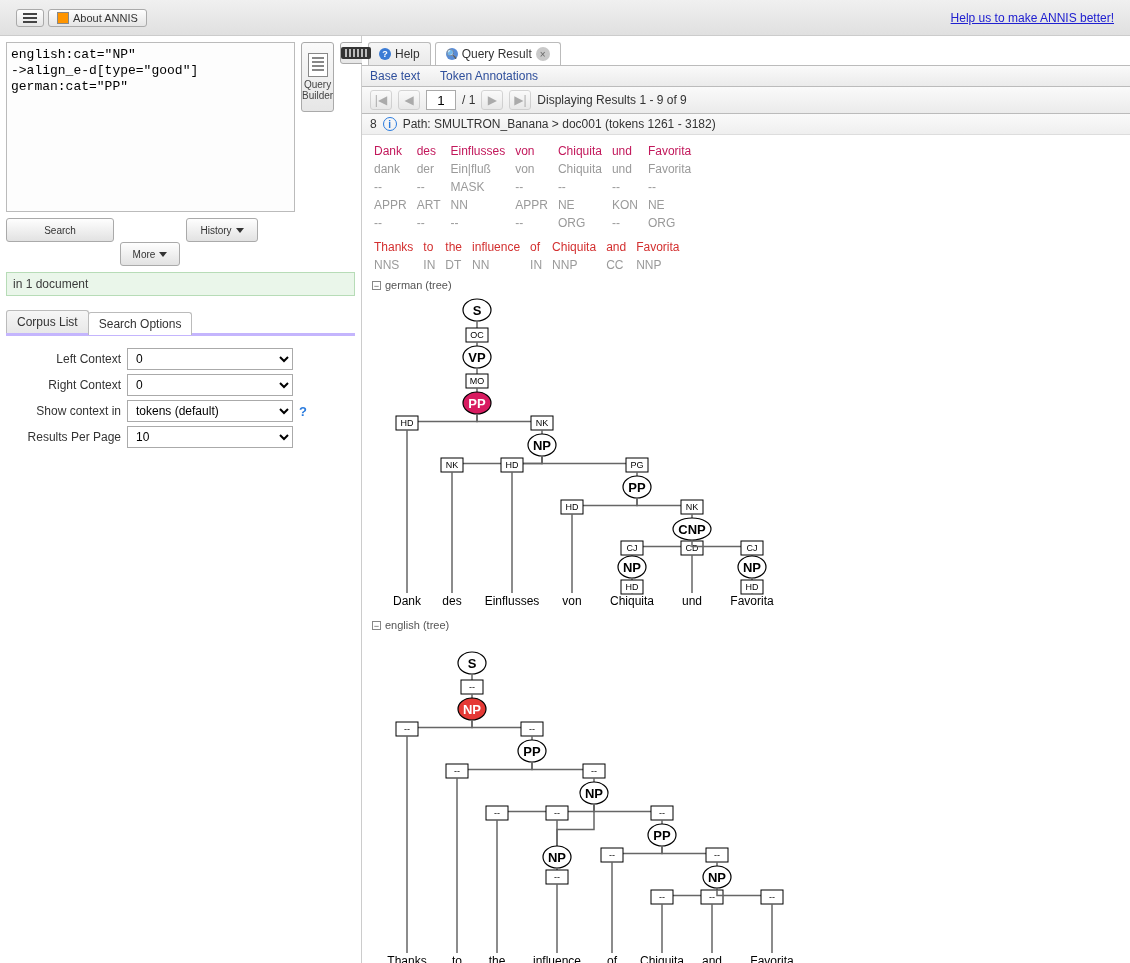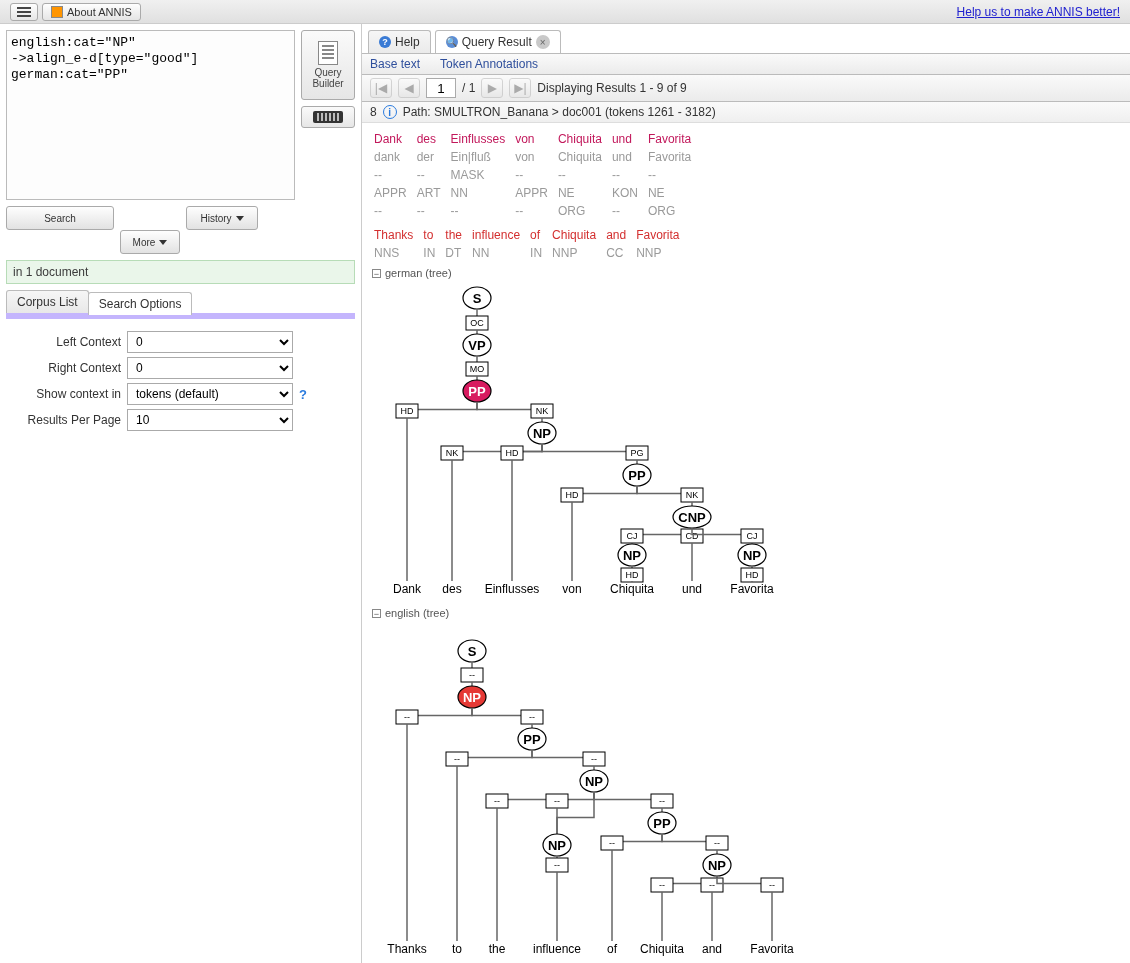--- a/index.html
+++ b/index.html
@@ -1,47 +1,47 @@
 <!DOCTYPE html>
 <html><head>
 <meta charset="utf-8">
 <style>
 * { box-sizing: border-box; margin: 0; padding: 0; }
 body { font-family: Arial, sans-serif; font-size: 12px; color: #333; background: #fff; width: 1130px; height: 963px; overflow: hidden; }
-.top-bar { height: 24px; background: linear-gradient(#f0f0f0,#e0e0e0); border-bottom: 1px solid #ccc; display: flex; align-items: center; justify-content: space-between; padding: 0 10px; }
+.top-bar { height: 36px; background: linear-gradient(#f0f0f0,#e0e0e0); border-bottom: 1px solid #ccc; display: flex; align-items: center; justify-content: space-between; padding: 0 16px; }
 .top-left { display: flex; align-items: center; gap: 4px; }
 .menu-btn { width: 28px; height: 18px; background: linear-gradient(#fefefe,#e5e5e5); border: 1px solid #aaa; border-radius: 3px; display: flex; align-items: center; justify-content: center; cursor: pointer; }
 .hamburger-lines { width: 14px; height: 10px; display: flex; flex-direction: column; justify-content: space-between; }
 .hamburger-lines span { height: 2px; background: #444; }
 .about-btn { height: 18px; padding: 0 8px; background: linear-gradient(#fefefe,#e5e5e5); border: 1px solid #aaa; border-radius: 3px; display: flex; align-items: center; gap: 4px; cursor: pointer; font-size: 11px; }
 .about-btn .logo-swatch { width: 12px; height: 12px; background: #ff9500; border: 1px solid #888; }
 .help-link { color: #2020d0; text-decoration: underline; cursor: pointer; font-size: 12px; margin-left: 32px; }
 
 .main { display: flex; height: calc(100% - 24px); }
 .left-panel { width: 362px; background: #fff; border-right: 1px solid #ccc; padding: 6px; display: flex; flex-direction: column; gap: 6px; }
 .query-row { display: flex; gap: 6px; }
 .query-textarea { flex: 1; height: 170px; border: 1px solid #bbb; background: #fdfdfd; font-family: "Courier New", monospace; font-size: 13px; padding: 4px; resize: none; line-height: 16px; white-space: pre; }
-.query-side { width: 54px; display: flex; flex-direction: column; align-items: flex-start; gap: 6px; }
+.query-side { width: 54px; display: flex; align-items: flex-start; gap: 6px; }
 .query-builder { width: 54px; height: 70px; border: 1px solid #aaa; background: linear-gradient(#fafafa,#e6e6e6); border-radius: 3px; display: flex; flex-direction: column; align-items: center; justify-content: center; font-size: 10px; color: #444; cursor: pointer; }
 .query-builder .qb-icon { width: 20px; height: 24px; background: #fff; border: 1px solid #888; margin-bottom: 2px; position: relative; }
 .query-builder .qb-icon::before { content:""; position:absolute; left:3px; right:3px; top:3px; height:2px; background:#888; box-shadow: 0 4px 0 #888, 0 8px 0 #888, 0 12px 0 #888; }
 .kbd-btn { width: 54px; height: 22px; border: 1px solid #aaa; background: linear-gradient(#fafafa,#e6e6e6); border-radius: 3px; display:flex; align-items:center; justify-content:center; cursor:pointer; }
 .kbd-icon { width: 30px; height: 12px; background: #333; border-radius: 2px; position:relative; }
 .kbd-icon::after { content:""; position:absolute; inset:2px; background: repeating-linear-gradient(90deg,#333 0 2px,#bbb 2px 4px); }
 
 .btn-row { display:flex; gap:6px; }
 .grad-btn { border:1px solid #aaa; background:linear-gradient(#fefefe,#e2e2e2); border-radius:3px; padding:2px 10px; font-size:10px; cursor:pointer; display:flex; align-items:center; gap:4px; height:24px; }
 .grad-btn .caret { width:0;height:0;border-left:4px solid transparent;border-right:4px solid transparent;border-top:5px solid #333; }
 #search-btn { width:108px; justify-content:center; }
 #more-btn { width:60px; justify-content:center;margin-top:24px; }
 #history-btn { width:72px; justify-content:center; }
 
 .status-box { border: 1px solid #b7dcb7; background: #eaf6ea; padding: 4px 6px; font-size: 12px; color: #3b3b3b; }
 
-.tabs-small { display:flex; border-bottom:6px solid #c4b5fd; }
+.tabs-small { display:flex; border-bottom:3px solid #c4b5fd; margin-top: 8px;}
 .tab-small { padding:4px 10px; border:1px solid #bbb; border-bottom:none; background:linear-gradient(#f6f6f6,#e8e8e8); border-radius:3px 3px 0 0; margin-right:-1px; font-size:12px; cursor:pointer; }
 .tab-small.active { background:#fff; position:relative; top:2px; }
 
 .options { padding-top:6px; }
 .opt-row { display:flex; align-items:center; gap:6px; margin-bottom:4px; }
 .opt-label { width: 115px; text-align:right; font-size:12px; }
 .opt-select { flex:1; max-width:166px; height:22px; border:1px solid #aaa; background:#fff; font-size:12px; padding-left:4px; }
 .help-q { color:#2a7bde; font-weight:bold; cursor:pointer; font-size:13px; }
 
 

